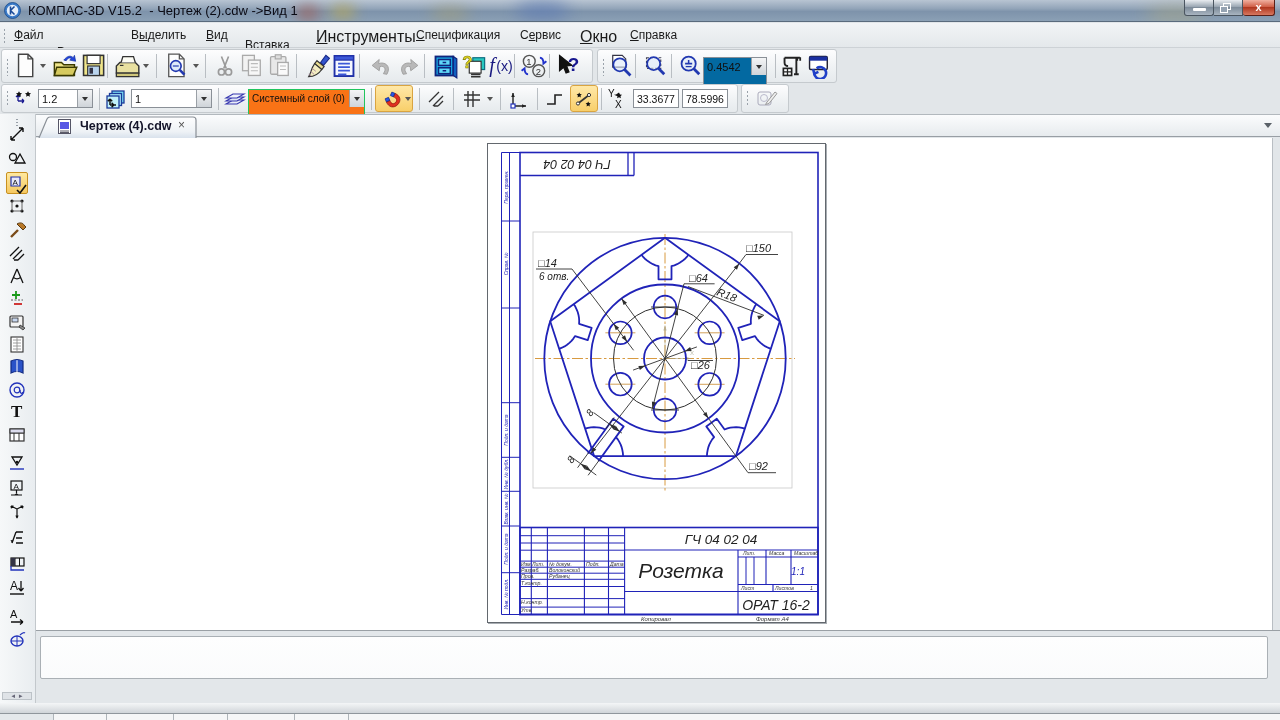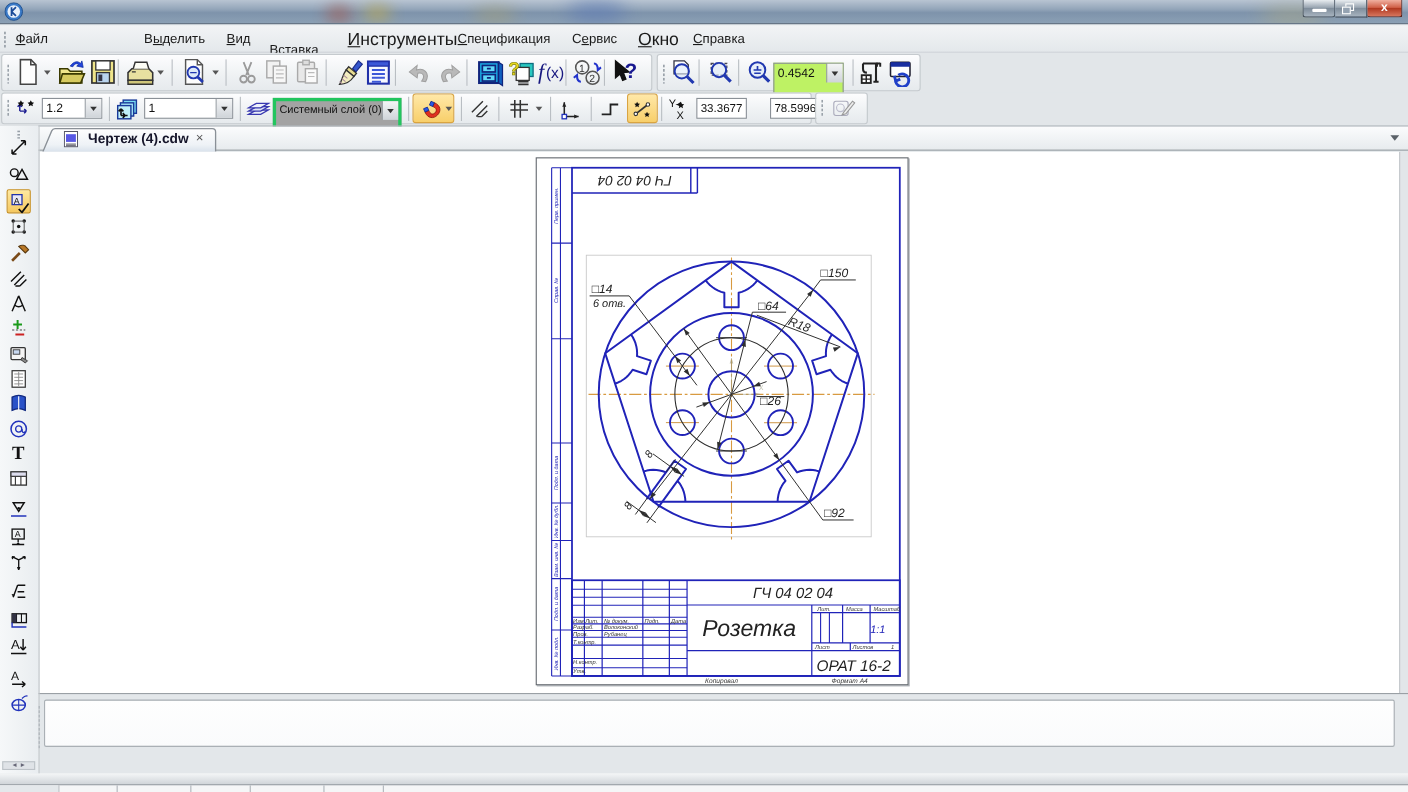--- a/index.html
+++ b/index.html
@@ -4,20 +4,21 @@
     <div style="position:absolute;left:296px;top:6px;width:24px;height:14px;background:#a06058;border-radius:50%;filter:blur(7px);opacity:0.8"></div>
     <div style="position:absolute;left:330px;top:5px;width:26px;height:14px;background:#b8a85a;border-radius:50%;filter:blur(7px);opacity:0.8"></div>
     <div style="position:absolute;left:430px;top:8px;width:40px;height:12px;background:#a8a070;border-radius:50%;filter:blur(8px);opacity:0.7"></div>
     <div style="position:absolute;left:515px;top:3px;width:55px;height:16px;background:#5f7cb4;border-radius:50%;filter:blur(8px);opacity:0.8"></div>
     <div style="position:absolute;left:1145px;top:9px;width:60px;height:11px;background:#b8ae78;border-radius:50%;filter:blur(9px);opacity:0.7"></div>
     <div style="position:absolute;left:4px;top:2px"><svg width="17" height="17" viewBox="0 0 17 17" style="">
         <circle cx="8.5" cy="8.5" r="8" fill="#3a7ac8" stroke="#1a4a88" stroke-width="0.8"></circle>
         <circle cx="8.5" cy="8.5" r="5.7" fill="#e8f0fa"></circle>
         <path d="M6.5,4.5 v8 M6.5,8.5 l4,-4 M6.5,8.5 l4,4" stroke="#1a4a98" stroke-width="1.6" fill="none"></path>
       </svg></div>
+    <span style="position:absolute;left:28px;top:3px;font-size:13px;color:#0a0a14">КОМПАС-3D V15.2&nbsp;&nbsp;- Чертеж (2).cdw -&gt;Вид 1</span>
     <div style="position:absolute;right:5px;top:0;width:91px;height:17px;display:flex">
       <div style="width:30px;height:16px;background:linear-gradient(180deg,#e8ecf0,#9aa6b2 45%,#7e8c9a 50%,#a8b4c0);border:1px solid #4a5560;border-top:none;border-radius:0 0 3px 3px;position:relative">
         <div style="position:absolute;left:8px;top:8px;width:13px;height:3px;background:#fff;border-radius:1px"></div>
       </div>
       <div style="width:29px;height:16px;background:linear-gradient(180deg,#e8ecf0,#9aa6b2 45%,#7e8c9a 50%,#a8b4c0);border:1px solid #4a5560;border-left:none;border-top:none;position:relative">
         <div style="position:absolute;left:9px;top:3px;width:8px;height:7px;border:1.4px solid #fff;background:transparent"></div>
         <div style="position:absolute;left:6px;top:5.5px;width:8px;height:7px;border:1.4px solid #fff;background:#95a3b2"></div>
       </div>
       <div style="width:32px;height:16px;background:linear-gradient(180deg,#f0b0a0,#d06048 45%,#b03820 50%,#d87860);border:1px solid #5a2018;border-left:none;border-top:none;border-radius:0 0 3px 3px;position:relative;color:#fff;font-weight:bold;font-size:11px;text-align:center;line-height:14px">x</div>
     </div>
@@ -152,21 +153,21 @@
         <circle cx="9" cy="9" r="5.5" fill="#ddeafa" fill-opacity="0.6" stroke="#2138b0" stroke-width="1.5"></circle>
         <path d="M13,13 l5,5" stroke="#2138b0" stroke-width="2.4"></path>
       </svg></div>
     <div style="position:absolute;left:671px;top:6px;width:1px;height:24px;background:#b9bec3"></div>
     <div style="position:absolute;left:678px;top:5px;width:26px;height:26px"><svg width="26" height="26" viewBox="0 0 22 22">
         <circle cx="9" cy="9" r="6" fill="#ddeafa" fill-opacity="0.6" stroke="#2138b0" stroke-width="1.5"></circle>
         <path d="M6,9 h6 M9,6 v3" stroke="#2138b0" stroke-width="1.3"></path>
         <path d="M6.5,11.5 h5" stroke="#2138b0" stroke-width="1.1"></path>
         <path d="M13,13 l5,5" stroke="#2138b0" stroke-width="2.4"></path>
       </svg></div>
-    <div style="position:absolute;left:703px;top:9px;width:64px;height:32px;background:#bef264;border:1px solid #8a9097">
+    <div style="position:absolute;left:703px;top:9px;width:64px;height:32px;background:#0369a1;border:1px solid #8a9097">
       <span style="position:absolute;left:3px;top:2.5px;font-size:11px;color:#111">0.4542</span>
       <div style="position:absolute;right:0;top:0;width:15px;height:17px;background:linear-gradient(180deg,#f4f5f6,#cfd4d9);border-left:1px solid #9aa0a6">
         <div style="position:absolute;left:4px;top:7px;width:0;height:0;border-left:3.5px solid transparent;border-right:3.5px solid transparent;border-top:4px solid #333"></div>
       </div>
     </div>
     <div style="position:absolute;left:775px;top:6px;width:1px;height:24px;background:#b9bec3"></div>
     <div style="position:absolute;left:781px;top:5px;width:26px;height:26px"><svg width="26" height="26" viewBox="0 0 22 22">
         <path d="M3,4 h13 M13,4 v14 M11,18 h4 M3,4 v4 M3,8 c0,3 2,3 3,3" fill="none" stroke="#222" stroke-width="1.6"></path>
         <rect x="2" y="13" width="7" height="6" fill="#fff" stroke="#222" stroke-width="1.4"></rect>
         <path d="M5.5,13 v6 M2,16 h7" stroke="#222" stroke-width="1.1"></path>
@@ -205,21 +206,21 @@
       <div style="position:absolute;right:0;top:0;width:15px;height:17px;background:linear-gradient(180deg,#f4f5f6,#cfd4d9);border-left:1px solid #9aa0a6">
         <div style="position:absolute;left:4px;top:7px;width:0;height:0;border-left:3.5px solid transparent;border-right:3.5px solid transparent;border-top:4px solid #333"></div>
       </div>
     </div>
     <div style="position:absolute;left:218px;top:4px;width:1px;height:22px;background:#b9bec3"></div>
     <div style="position:absolute;left:224px;top:4px;width:22px;height:22px"><svg width="22" height="22" viewBox="0 0 22 22">
         <path d="M2,16 l7,-4 h11 l-7,4 Z" fill="#e8ecf8" stroke="#3838b0" stroke-width="1.2"></path>
         <path d="M2,13 l7,-4 h11 l-7,4 Z" fill="#dde4f5" stroke="#3838b0" stroke-width="1.2"></path>
         <path d="M2,10 l7,-4 h11 l-7,4 Z" fill="#eef2fb" stroke="#3838b0" stroke-width="1.2"></path>
       </svg></div>
-    <div style="position:absolute;left:248px;top:5px;width:117px;height:34px;background:#a3a3a3;border:3px solid #22c55e">
+    <div style="position:absolute;left:248px;top:5px;width:117px;height:34px;background:#f97316;border:1px solid #22c55e">
       <span style="position:absolute;left:3px;top:2.5px;font-size:10px;color:#111">Системный слой (0)</span>
       <div style="position:absolute;right:0;top:0;width:15px;height:17px;background:linear-gradient(180deg,#f4f5f6,#cfd4d9);border-left:1px solid #9aa0a6">
         <div style="position:absolute;left:4px;top:7px;width:0;height:0;border-left:3.5px solid transparent;border-right:3.5px solid transparent;border-top:4px solid #333"></div>
       </div>
     </div>
     <div style="position:absolute;left:371px;top:4px;width:1px;height:22px;background:#b9bec3"></div>
     <div style="position:absolute;left:375px;top:1px;width:38px;height:27px;background:linear-gradient(180deg,#ffe8a8,#f8cf6a);border:1px solid #d9a441;border-radius:3px"></div>
     <div style="position:absolute;left:381px;top:4px;width:22px;height:22px"><svg width="22" height="22" viewBox="0 0 22 22">
         <g transform="rotate(135 11 11)">
           <path d="M5,13 c-2.5,-6 1,-10 6,-10 5,0 8.5,4 6,10 l-3.5,-1.4 c1.8,-3.6 0,-5.6 -2.5,-5.6 -2.5,0 -4.3,2 -2.5,5.6 Z" fill="#e03020" stroke="#8a1408" stroke-width="0.7"></path>
@@ -258,21 +259,21 @@
       </svg></div>
     <div style="position:absolute;left:601px;top:4px;width:1px;height:22px;background:#b9bec3"></div>
     <div style="position:absolute;left:607px;top:4px;width:22px;height:22px"><svg width="22" height="22" viewBox="0 0 22 22">
         <text x="1" y="9" font-family="Liberation Sans,sans-serif" font-size="10" fill="#111">Y</text>
         <text x="8" y="20" font-family="Liberation Sans,sans-serif" font-size="10" fill="#111">X</text>
         <path d="M12,4.5 l1,2 2,0.3 -1.5,1.5 0.4,2 -1.9,-1 -1.9,1 0.4,-2 L7,6.8 l2,-0.3 Z" fill="#111"></path>
       </svg></div>
     <div style="position:absolute;left:633px;top:5px;width:46px;height:19px;background:#fff;border:1px solid #8a9097">
       <span style="position:absolute;left:3px;top:3px;font-size:10.5px;color:#111">33.3677</span>
     </div>
-    <div style="position:absolute;left:700px;top:5px;width:46px;height:19px;background:#fff;border:1px solid #8a9097">
+    <div style="position:absolute;left:682px;top:5px;width:46px;height:19px;background:#fff;border:1px solid #8a9097">
       <span style="position:absolute;left:3px;top:3px;font-size:10.5px;color:#111">78.5996</span>
     </div>
     <div style="position:absolute;left:741px;top:0px;width:48px;height:29px;background:linear-gradient(180deg,#fdfdfe,#eef1f3 60%,#e6eaed);border:1px solid #c5cacE;border-radius:3px"></div>
     <div style="position:absolute;left:746px;top:6px;width:3px;height:16px;background-image:radial-gradient(circle,#9aa2aa 1px,transparent 1.1px);background-size:3px 4px"></div>
     <div style="position:absolute;left:756px;top:4px;width:22px;height:22px"><svg width="22" height="22" viewBox="0 0 22 22">
         <rect x="2" y="4" width="13" height="13" rx="2" fill="none" stroke="#aab" stroke-width="1"></rect>
         <circle cx="8" cy="10" r="3.5" fill="none" stroke="#bbc" stroke-width="1"></circle>
         <path d="M11,14 L19,4 l2,1.5 -8,10 -3.5,1 Z" fill="#eee" stroke="#999" stroke-width="1"></path>
       </svg></div>
   </div>

